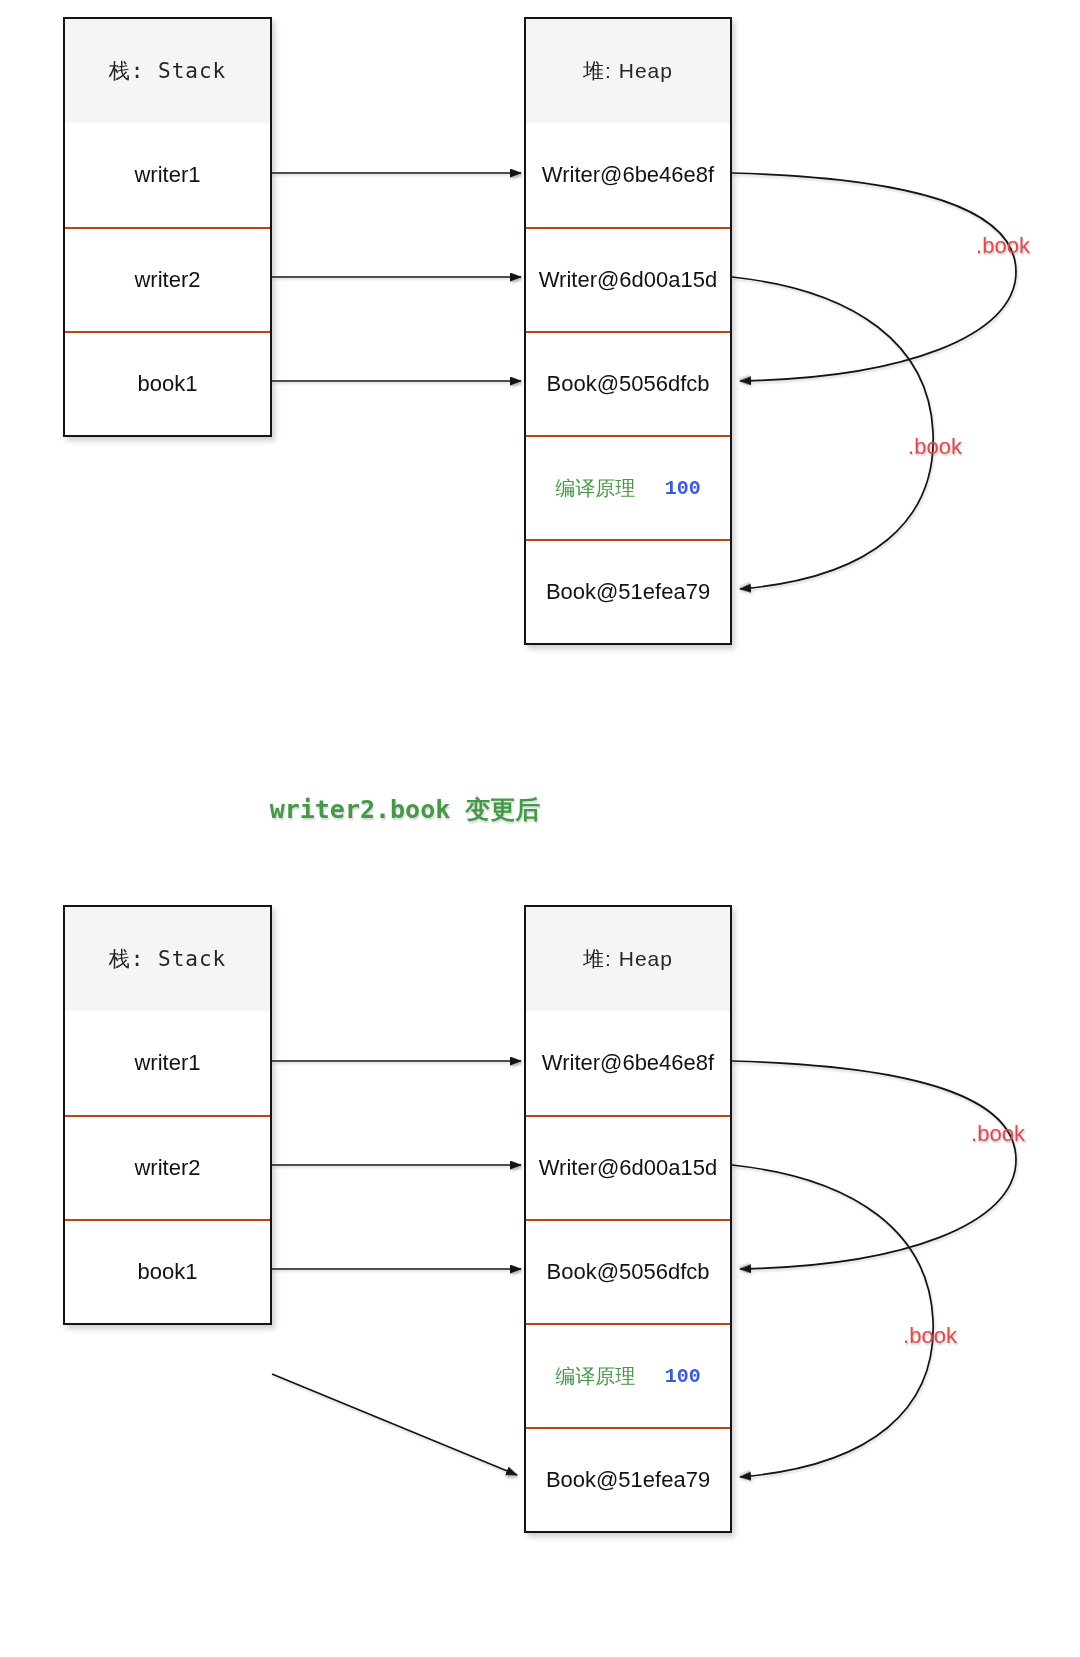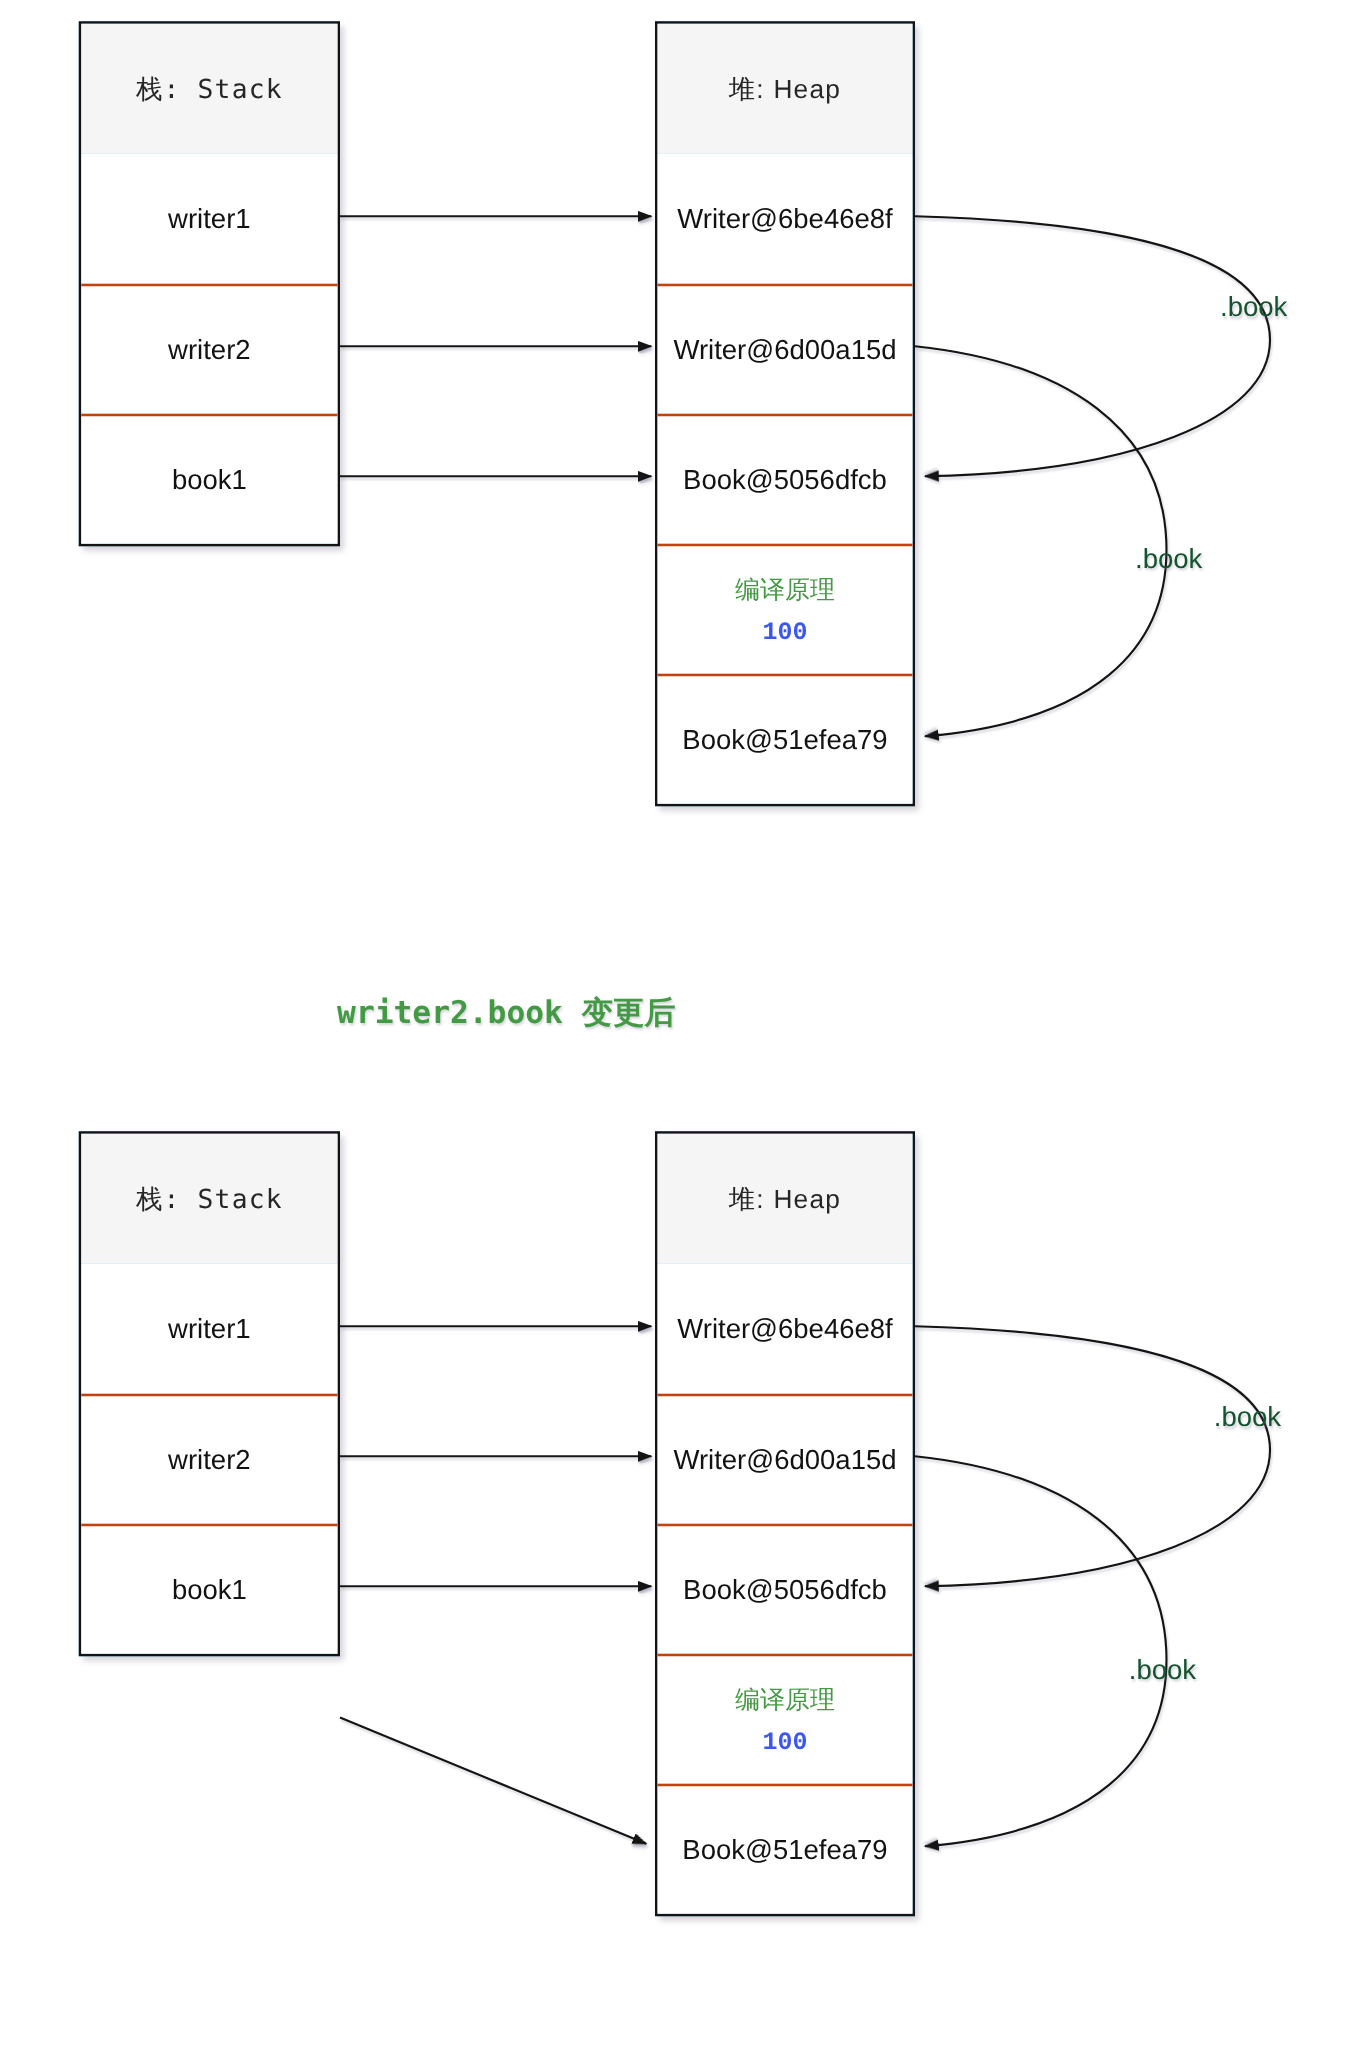--- a/index.html
+++ b/index.html
@@ -24,21 +24,21 @@
     z-index: 5;
     pointer-events: none;
   }
   .arrows line, .arrows path {
     filter: drop-shadow(1px 2px 1px rgba(110,110,140,0.30));
   }
   .membox {
     position: absolute;
     box-sizing: border-box;
     border: 2px solid #141414;
-    background: #7dd3fc;
+    background: #8b5cf6;
     box-shadow: 3px 4px 5px rgba(90,90,120,0.28);
     z-index: 2;
   }
   .mb-header {
     box-sizing: border-box;
     height: 104px;
     background: #f5f5f5;
     display: flex;
     align-items: center;
     justify-content: center;
@@ -54,40 +54,39 @@
     height: 104px;
     border-top: 2px solid #c2410c;
     background: #ffffff;
     display: flex;
     align-items: center;
     justify-content: center;
     font-size: 22px;
     color: #121212;
   }
   .mb-cell.value {
-    flex-direction: column;
     justify-content: space-evenly;
     padding: 10px 0;
   }
   .val-title {
     color: #449944;
     font-size: 20px;
   }
   .val-num {
     color: #3a57f2;
     font-size: 20px;
     font-weight: bold;
     font-family: Liberation Mono, monospace;
   }
   .edge-label {
     position: absolute;
     width: 90px;
     text-align: center;
     font-size: 22px;
-    color: #14532d;
+    color: #ef4444;
     z-index: 6;
     text-shadow: 1px 2px 2px rgba(110,110,140,0.35);
   }
   .section-title {
     position: absolute;
     left: 230px;
     top: 781px;
     width: 350px;
     text-align: center;
     font-family: "DejaVu Sans Mono", "Liberation Mono", monospace;

